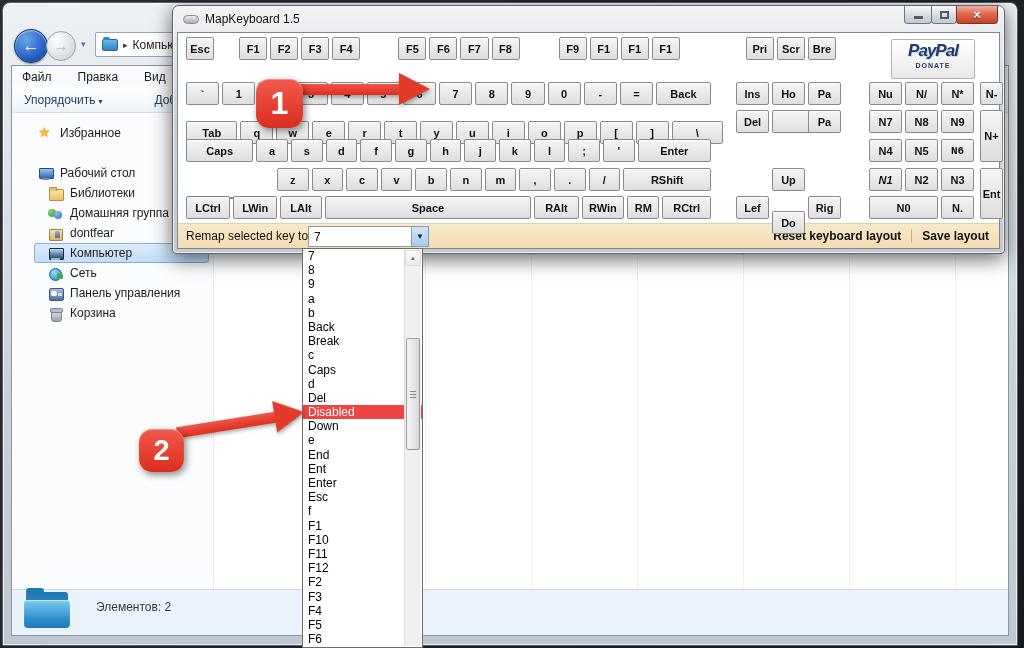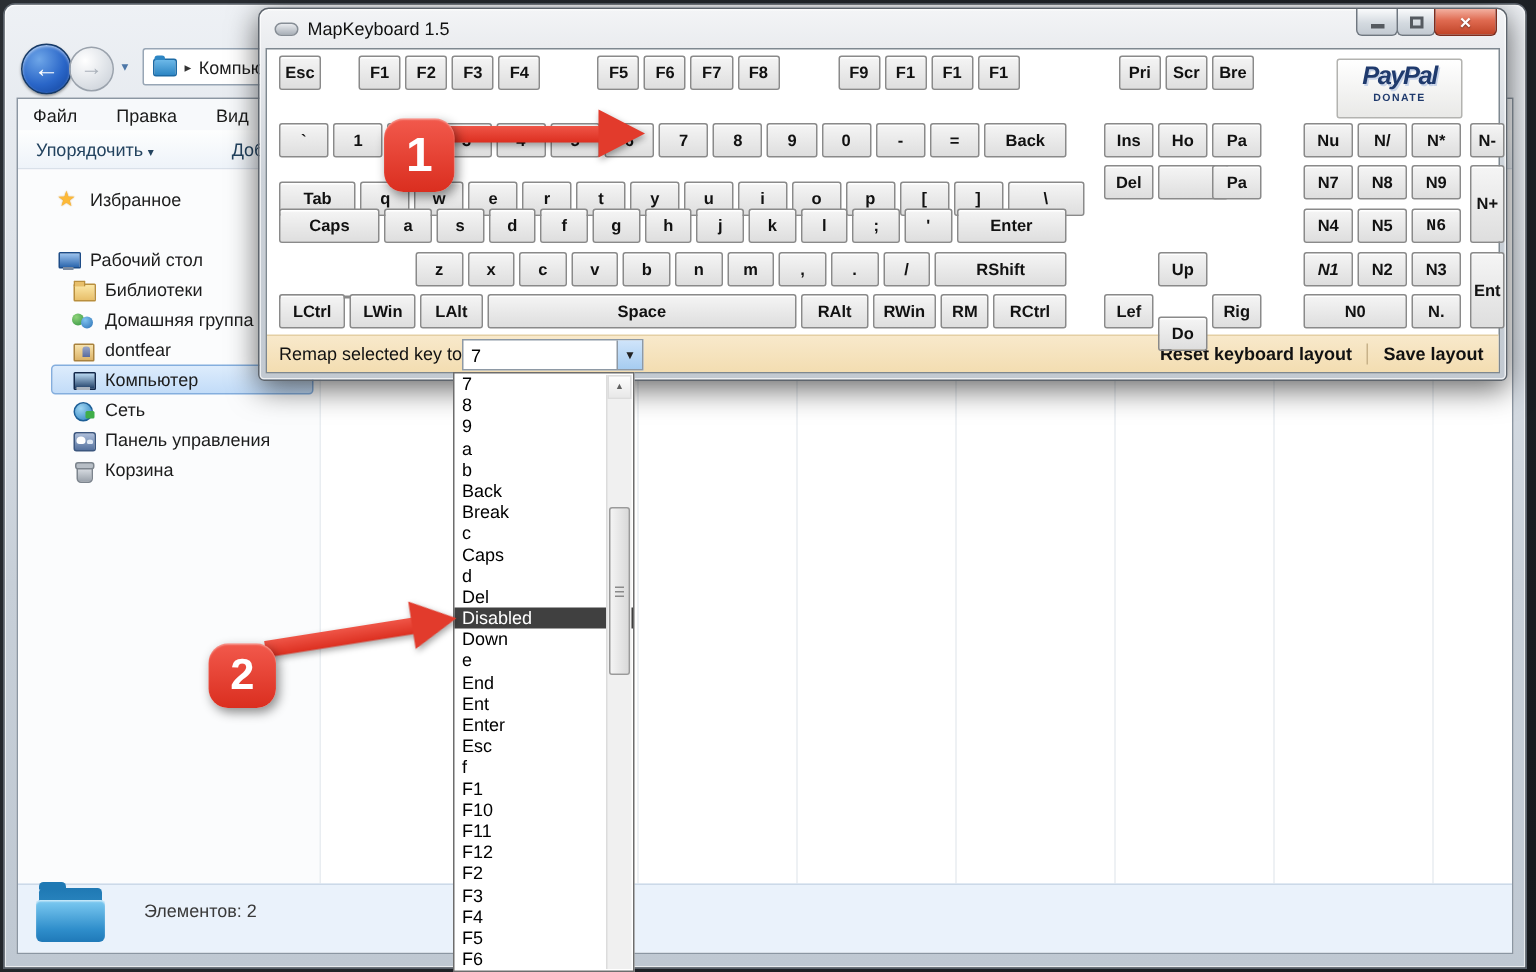--- a/index.html
+++ b/index.html
@@ -149,21 +149,21 @@
     font-size:8px; color:#222; }
   .remap-actions { position:absolute; right:10px; top:0; height:100%;
     display:flex; align-items:center; gap:10px; font-weight:bold; }
   .action-sep { width:1px; height:14px; background:#c8b289; }
 
   
   .dropdown { position:absolute; left:302px; top:248px; width:121px; height:400px;
     background:#fff; border:1px solid #6d6d6d; z-index:30; }
   .dd-item { height:14.2px; line-height:14.2px; padding-left:5px; font-size:12px; color:#000;
     white-space:nowrap; overflow:hidden; }
-  .dd-item.selected { background:#404040; color:#fff; }
+  .dd-item.selected { background:#ef4444; color:#fff; }
   .dd-scroll { position:absolute; top:1px; right:1px; bottom:1px; width:17px;
     background:#f0f0f0; border-left:1px solid #dcdcdc; }
   .dd-up { height:16px; background:linear-gradient(#fdfdfd,#e8e8e8); border:1px solid #dcdcdc;
     display:flex; align-items:center; justify-content:center; font-size:6px; color:#606060; }
   .dd-thumb { position:absolute; left:1px; right:1px; top:88px; height:112px;
     background:linear-gradient(90deg,#f4f4f4,#d9d9d9); border:1px solid #9a9a9a; border-radius:2px; }
   .dd-grip { position:absolute; left:3px; right:3px; top:50%; height:1px;
     background:#8a8a8a; box-shadow:0 -3px 0 #8a8a8a, 0 3px 0 #8a8a8a; }
 
   

